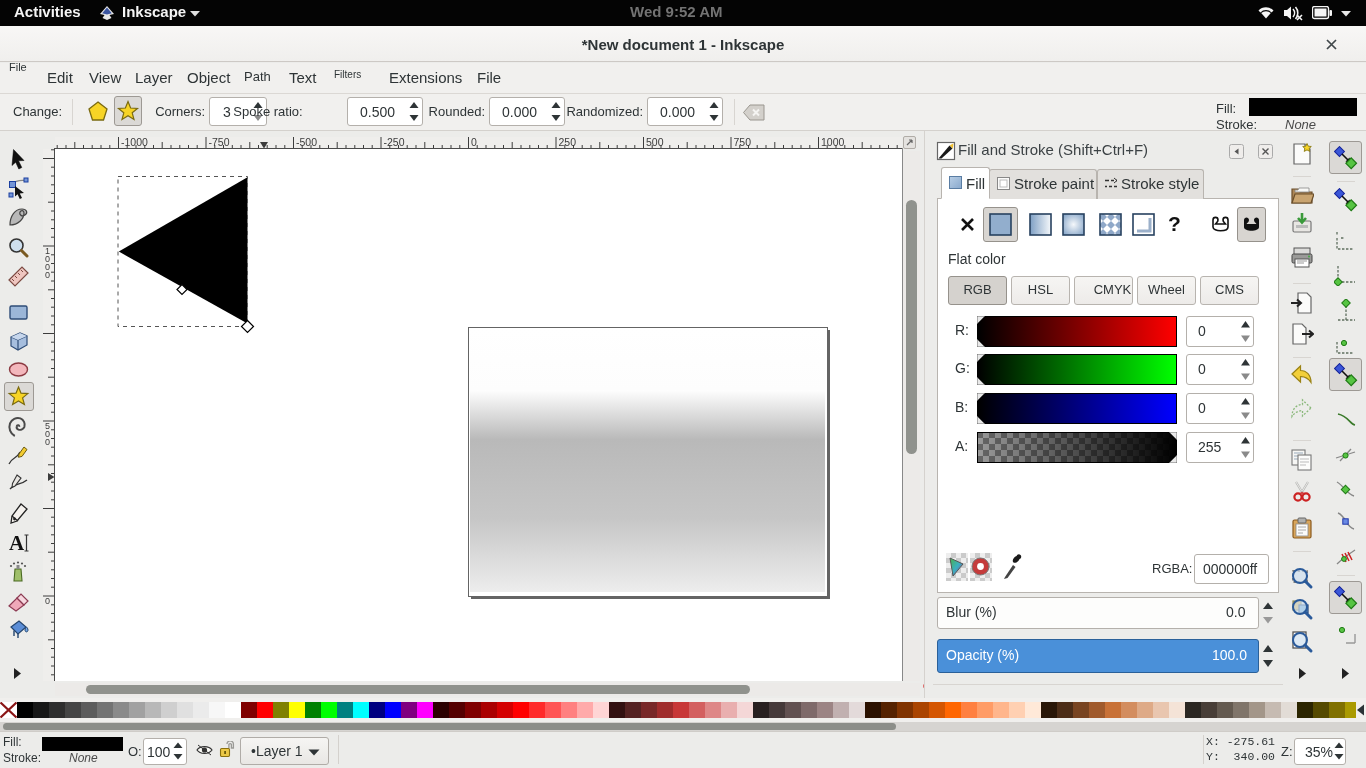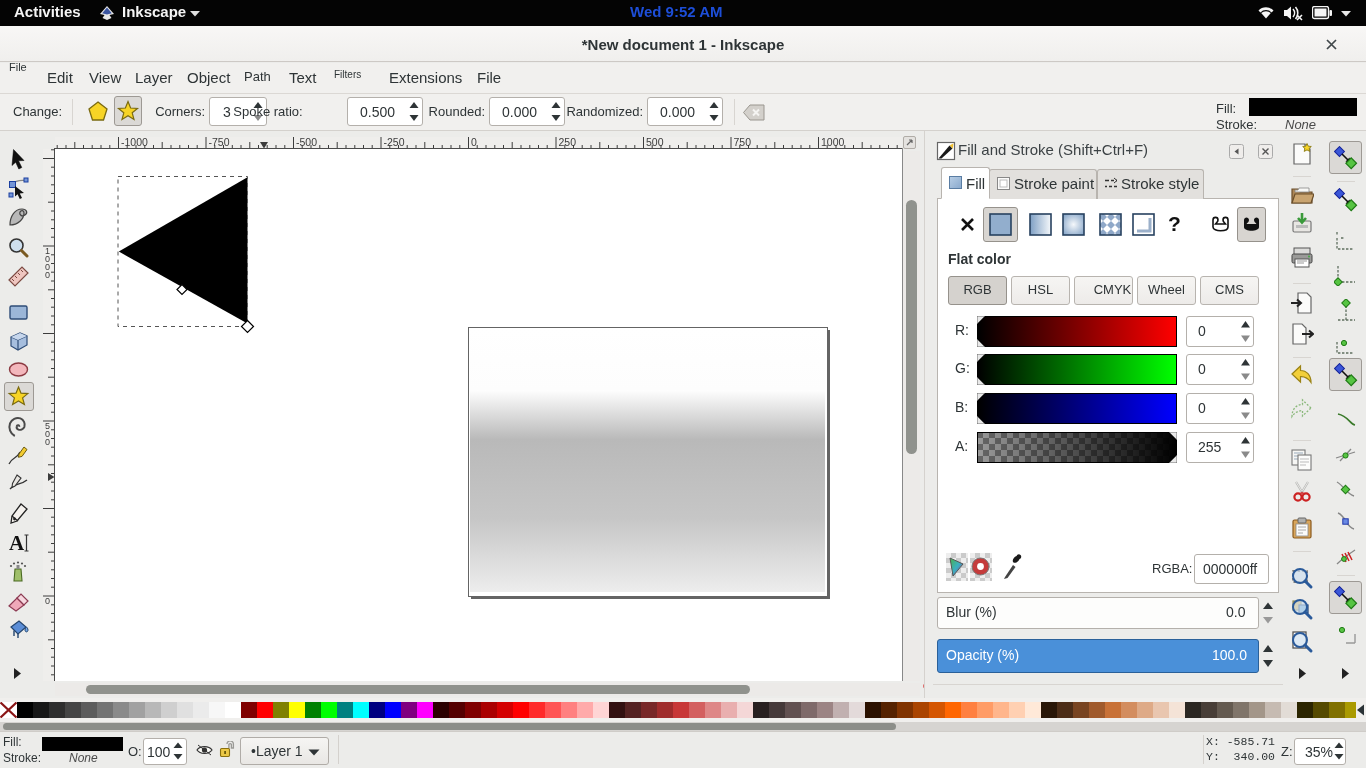--- a/index.html
+++ b/index.html
@@ -9,21 +9,21 @@
 <div class="ab" style="left:0;top:0;width:1366px;height:26px;background:#040404"></div>
 <span class="txt" style="left:14px;top:3px;color:#f4f4f4;font-weight:bold;font-size:15px">Activities</span>
 <svg class="ab" style="left:99px;top:6px" width="16" height="15" viewBox="0 0 16 15">
     <path d="M8 0 L15 8 L10.5 9 L12.5 12 L8 14 L3.5 12 L5.5 9 L1 8 Z" fill="#e8e8e8"></path>
     <path d="M8 1.5 L12.8 7.2 L8 8.6 L3.2 7.2 Z" fill="#3b55a0"></path>
   </svg>
 <span class="txt" style="left:122px;top:3px;color:#f4f4f4;font-weight:bold;font-size:15px">Inkscape</span>
 <svg class="ab" style="left:190px;top:11px" width="10" height="6">
     <path d="M0 0 L10 0 L5 5.5 Z" fill="#e0e0e0"></path>
   </svg>
-<span class="txt" style="left:630px;top:3px;color:#1d4ed8;font-weight:bold;font-size:15px">Wed 9:52 AM</span>
+<span class="txt" style="left:630px;top:3px;color:#737373;font-weight:bold;font-size:15px">Wed 9:52 AM</span>
 <svg class="ab" style="left:1257px;top:5px" width="18" height="16" viewBox="0 0 18 16">
     <path d="M9 13.5 L4.2 8.0 A7.3 7.3 0 0 1 13.8 8.0 Z" fill="#f4f4f4"></path>
     <path d="M1.5 5.5 A10.5 10.5 0 0 1 16.5 5.5 L14.6 7.4 A8 8 0 0 0 3.4 7.4 Z" fill="#f4f4f4"></path>
   </svg>
 <svg class="ab" style="left:1283px;top:5px" width="22" height="16" viewBox="0 0 22 16">
     <path d="M1 5 L4 5 L8 1.5 L8 14.5 L4 11 L1 11 Z" fill="#f4f4f4"></path>
     <path d="M10 4 A6 6 0 0 1 10 12" stroke="#f4f4f4" stroke-width="1.6" fill="none"></path>
     <path d="M12.5 2 A9 9 0 0 1 12.5 14" stroke="#f4f4f4" stroke-width="1.6" fill="none"></path>
     <path d="M14 10 L19 15 M19 10 L14 15" stroke="#f4f4f4" stroke-width="1.6"></path>
   </svg>
@@ -338,21 +338,21 @@
     <path d="M5 18 L18 18 L18 5" stroke="#9bb0ca" stroke-width="3" fill="none"></path>
   </svg>
 <span class="txt" style="left:1168px;top:212px;font-size:21px;font-weight:bold;color:#111">?</span>
 <svg class="ab" style="left:1210px;top:215px" width="21" height="20" viewBox="0 0 21 20">
     <path d="M3 5 C 3 1.5, 8 1.5, 8 5 C 8 7, 6.5 7.5, 5.5 9 L 15.5 9 C 14.5 7.5, 13 7, 13 5 C 13 1.5, 18 1.5, 18 5 L 18 12 C 18 17, 3 17, 3 12 Z" fill="none" stroke="#111" stroke-width="1.6"></path>
   </svg>
 <div class="ab" style="left:1237px;top:207px;width:29px;height:35px;background:#d8d5d1;border:1px solid #96928c;border-radius:3px"></div>
 <svg class="ab" style="left:1241px;top:215px" width="21" height="20" viewBox="0 0 21 20">
     <path d="M3 5 C 3 1.5, 8 1.5, 8 5 C 8 7, 6.5 7.5, 5.5 9 L 15.5 9 C 14.5 7.5, 13 7, 13 5 C 13 1.5, 18 1.5, 18 5 L 18 12 C 18 17, 3 17, 3 12 Z" fill="#111"></path>
   </svg>
-<span class="txt" style="left:948px;top:251px;font-weight:bold">Flat color</span>
+<span class="txt" style="left:948px;top:251px;font-weight:normal">Flat color</span>
 <div class="ab" style="left:948px;top:276px;width:59px;height:29px;background:#d5d2ce;border:1px solid #96928c;border-radius:3px"></div>
 <div class="ab txt" style="left:948px;top:282px;width:59px;text-align:center;font-size:13px;position:absolute">RGB</div>
 <div class="ab" style="left:1011px;top:276px;width:59px;height:29px;background:linear-gradient(#f6f5f3,#edebe9);border:1px solid #b8b4af;border-radius:3px"></div>
 <div class="ab txt" style="left:1011px;top:282px;width:59px;text-align:center;font-size:13px;position:absolute">HSL</div>
 <div class="ab" style="left:1074px;top:276px;width:59px;height:29px;background:linear-gradient(#f6f5f3,#edebe9);border:1px solid #b8b4af;border-radius:3px"></div>
 <div class="ab txt" style="left:1074px;top:282px;width:77px;text-align:center;font-size:13px;position:absolute">CMYK</div>
 <div class="ab" style="left:1137px;top:276px;width:59px;height:29px;background:linear-gradient(#f6f5f3,#edebe9);border:1px solid #b8b4af;border-radius:3px"></div>
 <div class="ab txt" style="left:1137px;top:282px;width:59px;text-align:center;font-size:13px;position:absolute">Wheel</div>
 <div class="ab" style="left:1200px;top:276px;width:59px;height:29px;background:linear-gradient(#f6f5f3,#edebe9);border:1px solid #b8b4af;border-radius:3px"></div>
 <div class="ab txt" style="left:1200px;top:282px;width:59px;text-align:center;font-size:13px;position:absolute">CMS</div>
@@ -720,20 +720,20 @@
     <rect x="1.5" y="7.5" width="9" height="8" rx="1.2" fill="#ecc846" stroke="#8a7010" stroke-width="1.1"></rect>
     <rect x="5.2" y="10" width="1.8" height="3" fill="#6a5a0a"></rect>
   </svg>
 <div class="ab" style="left:240px;top:737px;width:89px;height:28px;background:linear-gradient(#f6f5f3,#e9e7e4);border:1px solid #b0aca7;border-radius:3px"></div>
 <span class="txt" style="left:251px;top:743px">•Layer 1</span>
 <svg class="ab" style="left:308px;top:749px" width="12" height="7">
     <path d="M0.5 0.5 L11.5 0.5 L6 6.5 Z" fill="#2e3436"></path>
   </svg>
 <div class="ab" style="left:338px;top:735px;width:1px;height:29px;background:#d4d1cd"></div>
 <div class="ab" style="left:1203px;top:735px;width:1px;height:29px;background:#d4d1cd"></div>
-<div class="txt" style="left:1206px;top:735px;width:64px;text-align:left;font-family:'Liberation Mono',monospace;font-size:11.5px;white-space:pre">X: -585.71</div>
+<div class="txt" style="left:1206px;top:735px;width:64px;text-align:left;font-family:'Liberation Mono',monospace;font-size:11.5px;white-space:pre">X: -275.61</div>
 <div class="txt" style="left:1206px;top:750px;width:64px;text-align:left;font-family:'Liberation Mono',monospace;font-size:11.5px;white-space:pre">Y:  340.00</div>
 <span class="txt" style="left:1281px;top:744px;font-size:13px">Z:</span>
 <div class="ab" style="left:1294px;top:738px;width:52px;height:27px;background:#fff;border:1px solid #b4b0ab;border-radius:3px"></div>
 <span class="txt" style="left:1305px;top:744px">35%</span>
 <svg class="ab" style="left:1333px;top:740px" width="12" height="23" viewBox="0 0 12 23">
     <path d="M1.5 8 L10.5 8 L6 2.5 Z" fill="#2e3436"></path>
     <path d="M1.5 14 L10.5 14 L6 19.5 Z" fill="#2e3436"></path>
   </svg>
 </body></html>

